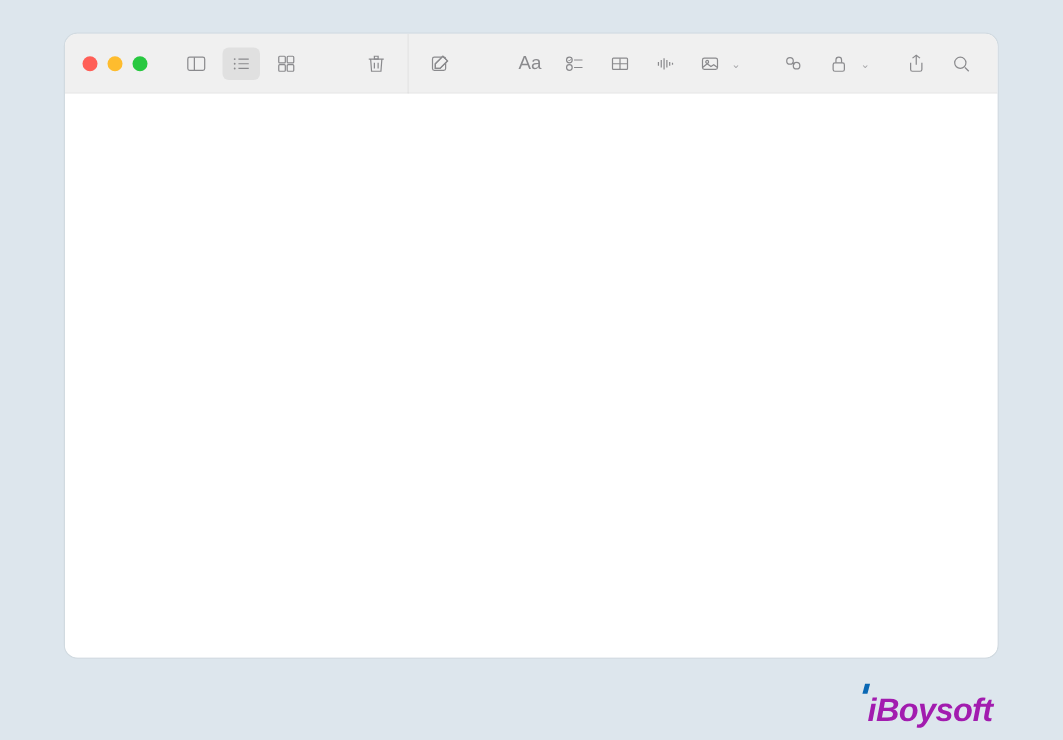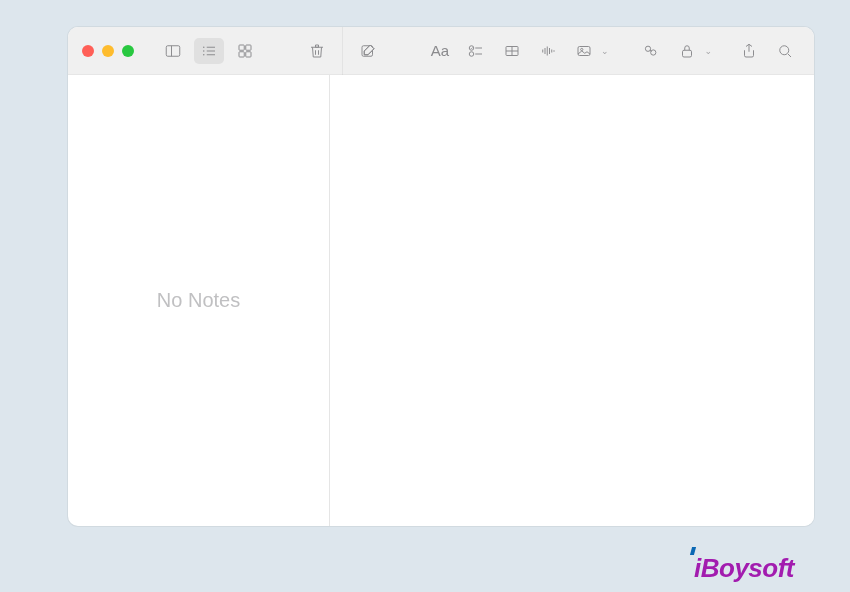--- a/index.html
+++ b/index.html
@@ -10,21 +10,21 @@
     body {
       font-family: -apple-system, BlinkMacSystemFont, "Segoe UI", Helvetica, Arial, sans-serif;
       background: #dde6ed;
       width: 850px;
       height: 592px;
       overflow: hidden;
       position: relative;
     }
     .window {
       position: absolute;
-      left: 68px;
+      left: 52px;
       top: 27px;
       width: 746px;
       height: 499px;
       background: #fff;
       border-radius: 10px;
       overflow: hidden;
       box-shadow: 0 0 0 1px rgba(0,0,0,0.05);
       display: flex;
       flex-direction: column;
     }
@@ -273,23 +273,20 @@
 
     <div class="tb-btn">
       <svg viewBox="0 0 24 24">
         <circle cx="11" cy="11" r="6"></circle>
         <line x1="16" y1="16" x2="20" y2="20"></line>
       </svg>
     </div>
   </div>
 
   <div class="content">
-    <div class="notes-list">
-      <div class="no-notes">No Notes</div>
-    </div>
     <div class="note-editor"></div>
   </div>
 </div>
 
 <div class="watermark">
   <span class="tick"></span>
   <span>iBoysoft</span>
 </div>
 
 </body></html>

